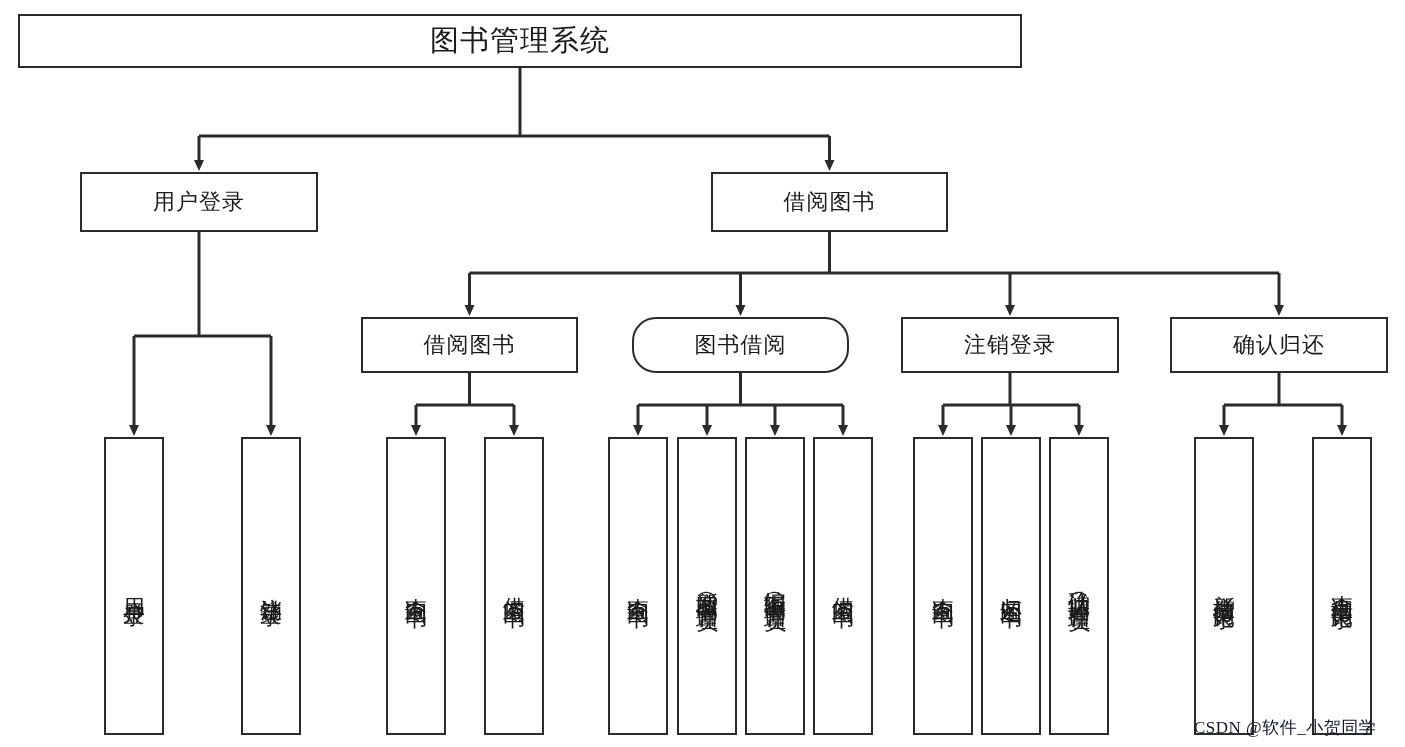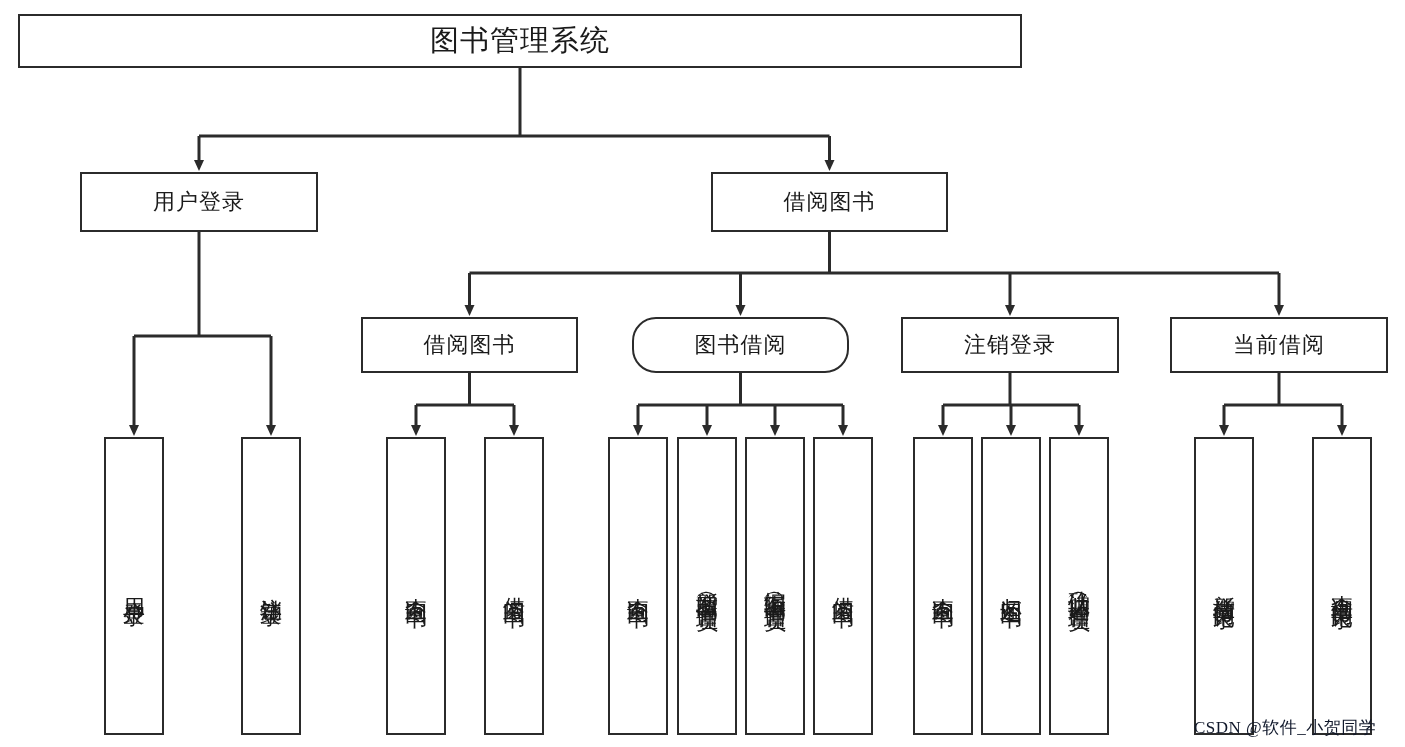--- a/index.html
+++ b/index.html
@@ -108,21 +108,21 @@
       <div class="node horizontal" style="left: 361px; top: 317px; width: 217px; height: 56px;">
         <span class="label">借阅图书</span>
       </div>
       <div class="node horizontal" style="left: 632px; top: 317px; width: 217px; height: 56px; border-radius: 24px;">
         <span class="label">图书借阅</span>
       </div>
       <div class="node horizontal" style="left: 901px; top: 317px; width: 218px; height: 56px;">
         <span class="label">注销登录</span>
       </div>
       <div class="node horizontal" style="left: 1170px; top: 317px; width: 218px; height: 56px;">
-        <span class="label">当前借阅</span>
+        <span class="label">确认归还</span>
       </div>
       <div class="node vertical" style="left: 104px; top: 437px; width: 60px; height: 298px;">
         <span class="label">用户登录</span>
       </div>
       <div class="node vertical" style="left: 241px; top: 437px; width: 60px; height: 298px;">
         <span class="label">注销登录</span>
       </div>
       <div class="node vertical" style="left: 386px; top: 437px; width: 60px; height: 298px;">
         <span class="label">查询图书</span>
       </div>

